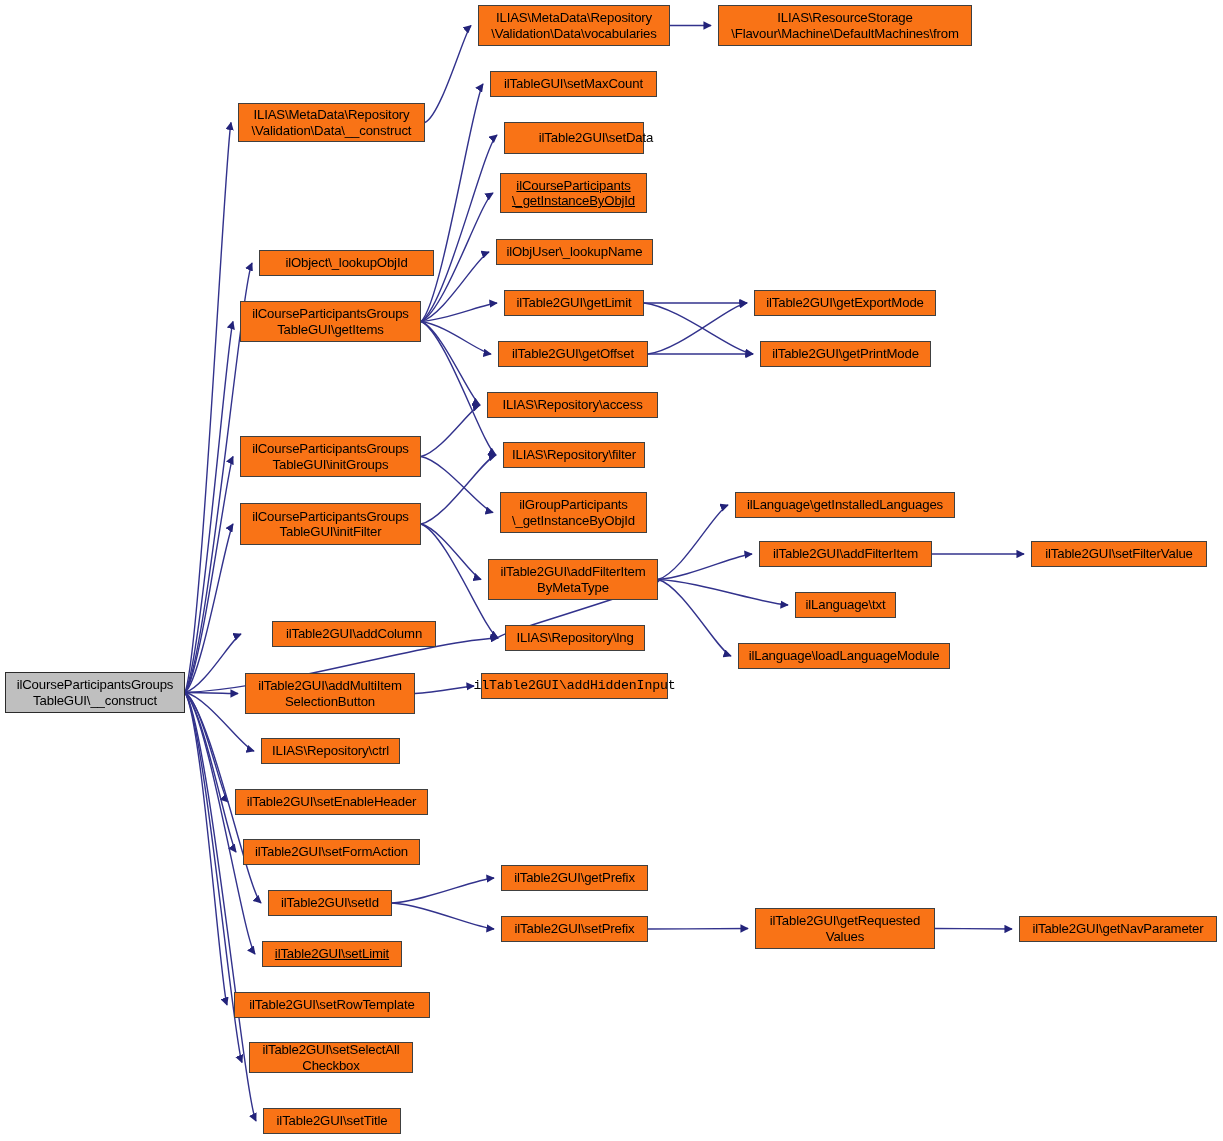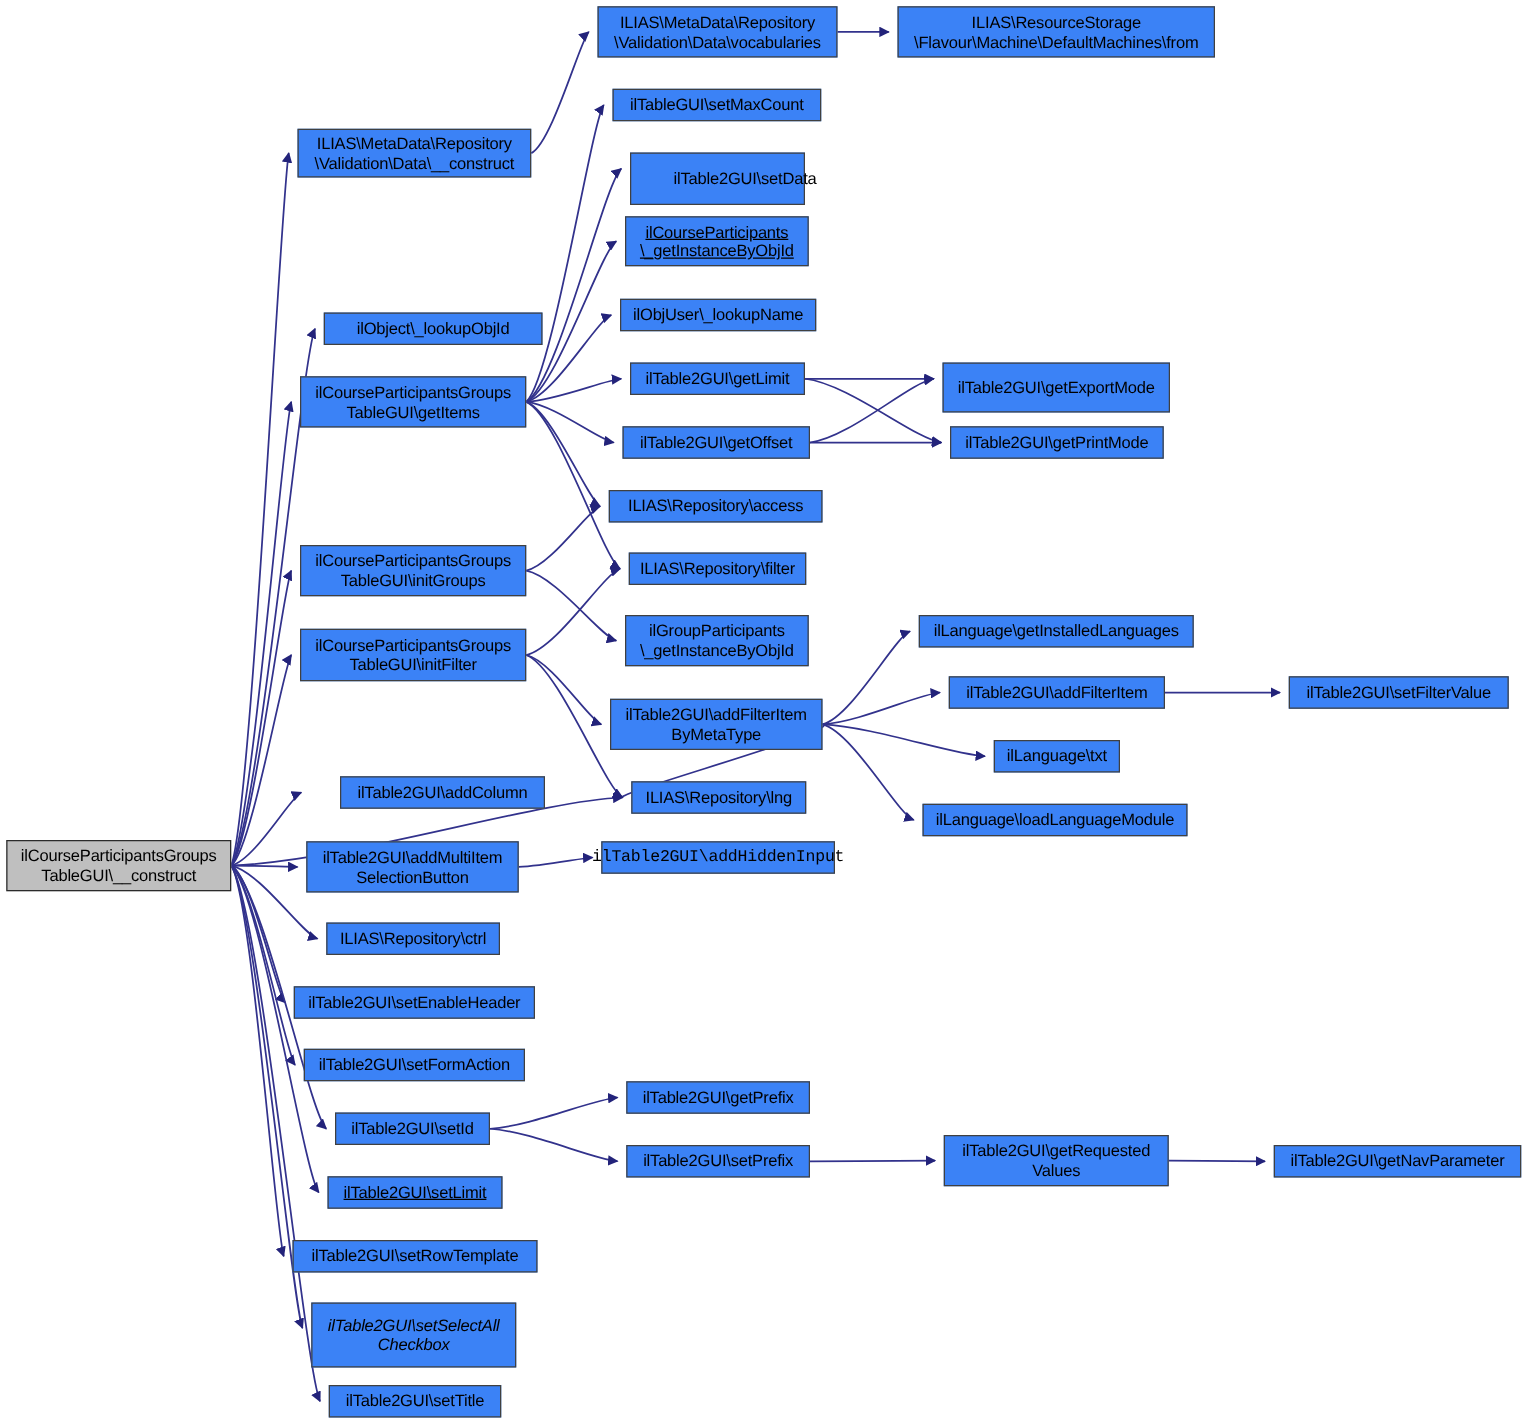--- a/index.html
+++ b/index.html
@@ -12,21 +12,21 @@
     width: 1223px;
     height: 1141px;
     background: #ffffff;
     overflow: hidden;
     font-family: "Liberation Sans", sans-serif;
   }
   .node {
     position: absolute;
     box-sizing: border-box;
     border: 1px solid #404040;
-    background: #3b82f6;
+    background: #f97316;
     color: #000000;
     font-size: 13.2px;
     line-height: 15.5px;
     display: flex;
     align-items: center;
     justify-content: center;
     text-align: center;
     white-space: pre-line;
     letter-spacing: -0.15px;
   }
@@ -105,27 +105,27 @@
   <div id="node-layer">
       <div class="node root" style="left: 5px; top: 672px; width: 180px; height: 41px;">ilCourseParticipantsGroups
 TableGUI\__construct</div>
       <div class="node" style="left: 238px; top: 103px; width: 187px; height: 39px;">ILIAS\MetaData\Repository
 \Validation\Data\__construct</div>
       <div class="node" style="left: 478px; top: 5px; width: 192px; height: 41px;">ILIAS\MetaData\Repository
 \Validation\Data\vocabularies</div>
       <div class="node" style="left: 718px; top: 5px; width: 254px; height: 41px;">ILIAS\ResourceStorage
 \Flavour\Machine\DefaultMachines\from</div>
       <div class="node" style="left: 490px; top: 71px; width: 167px; height: 26px;">ilTableGUI\setMaxCount</div>
-      <div class="node" style="left: 504px; top: 122px; width: 140px; height: 42px; padding-left: 44px;">ilTable2GUI\setData</div>
+      <div class="node" style="left: 504px; top: 122px; width: 140px; height: 32px; padding-left: 44px;">ilTable2GUI\setData</div>
       <div class="node" style="left: 500px; top: 173px; width: 147px; height: 40px; text-decoration: underline;">ilCourseParticipants
 \_getInstanceByObjId</div>
       <div class="node" style="left: 496px; top: 239px; width: 157px; height: 26px;">ilObjUser\_lookupName</div>
       <div class="node" style="left: 504px; top: 290px; width: 140px; height: 26px;">ilTable2GUI\getLimit</div>
       <div class="node" style="left: 498px; top: 341px; width: 150px; height: 26px;">ilTable2GUI\getOffset</div>
-      <div class="node" style="left: 754px; top: 290px; width: 182px; height: 40px;">ilTable2GUI\getExportMode</div>
+      <div class="node" style="left: 754px; top: 290px; width: 182px; height: 26px;">ilTable2GUI\getExportMode</div>
       <div class="node" style="left: 760px; top: 341px; width: 171px; height: 26px;">ilTable2GUI\getPrintMode</div>
       <div class="node" style="left: 259px; top: 250px; width: 175px; height: 26px;">ilObject\_lookupObjId</div>
       <div class="node" style="left: 240px; top: 301px; width: 181px; height: 41px;">ilCourseParticipantsGroups
 TableGUI\getItems</div>
       <div class="node" style="left: 487px; top: 392px; width: 171px; height: 26px;">ILIAS\Repository\access</div>
       <div class="node" style="left: 503px; top: 442px; width: 142px; height: 26px;">ILIAS\Repository\filter</div>
       <div class="node" style="left: 240px; top: 436px; width: 181px; height: 41px;">ilCourseParticipantsGroups
 TableGUI\initGroups</div>
       <div class="node" style="left: 240px; top: 503px; width: 181px; height: 42px;">ilCourseParticipantsGroups
 TableGUI\initFilter</div>
@@ -147,17 +147,17 @@
       <div class="node" style="left: 235px; top: 789px; width: 193px; height: 26px;">ilTable2GUI\setEnableHeader</div>
       <div class="node" style="left: 243px; top: 839px; width: 177px; height: 26px;">ilTable2GUI\setFormAction</div>
       <div class="node" style="left: 268px; top: 890px; width: 124px; height: 26px;">ilTable2GUI\setId</div>
       <div class="node" style="left: 501px; top: 865px; width: 147px; height: 26px;">ilTable2GUI\getPrefix</div>
       <div class="node" style="left: 501px; top: 916px; width: 147px; height: 26px;">ilTable2GUI\setPrefix</div>
       <div class="node" style="left: 755px; top: 908px; width: 180px; height: 41px;">ilTable2GUI\getRequested
 Values</div>
       <div class="node" style="left: 1019px; top: 916px; width: 198px; height: 26px;">ilTable2GUI\getNavParameter</div>
       <div class="node" style="left: 262px; top: 941px; width: 140px; height: 26px; text-decoration: underline;">ilTable2GUI\setLimit</div>
       <div class="node" style="left: 234px; top: 992px; width: 196px; height: 26px;">ilTable2GUI\setRowTemplate</div>
-      <div class="node" style="left: 249px; top: 1042px; width: 164px; height: 52px; font-style: italic;">ilTable2GUI\setSelectAll
+      <div class="node" style="left: 249px; top: 1042px; width: 164px; height: 31px;">ilTable2GUI\setSelectAll
 Checkbox</div>
       <div class="node" style="left: 263px; top: 1108px; width: 138px; height: 26px;">ilTable2GUI\setTitle</div>
     </div>
 </div>
 
 </body></html>

